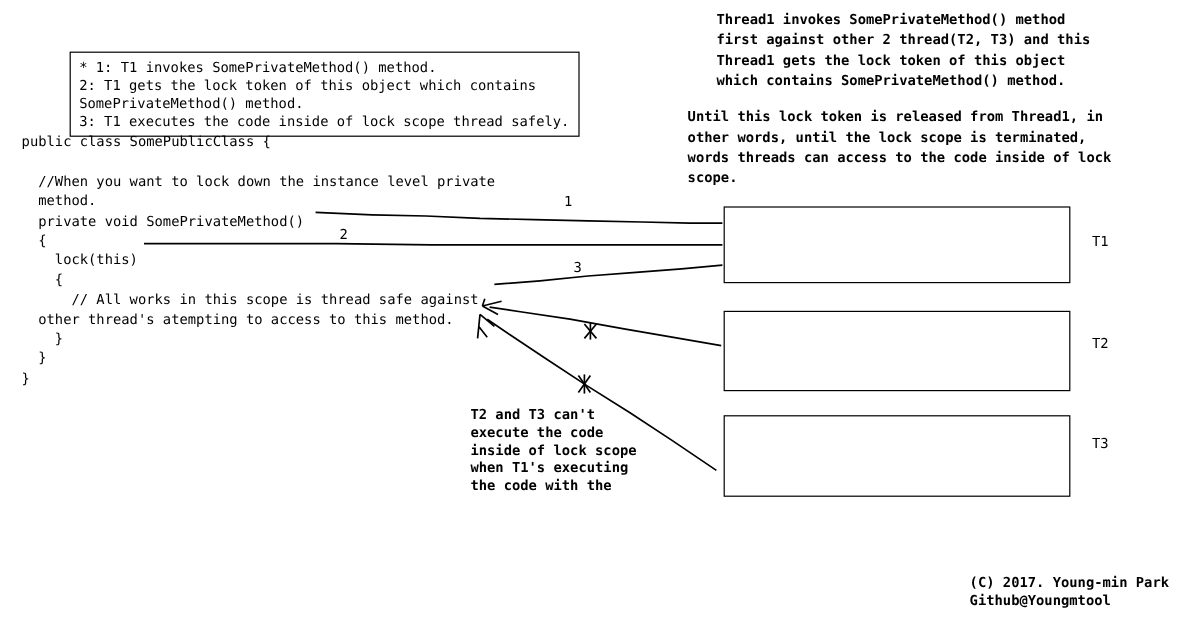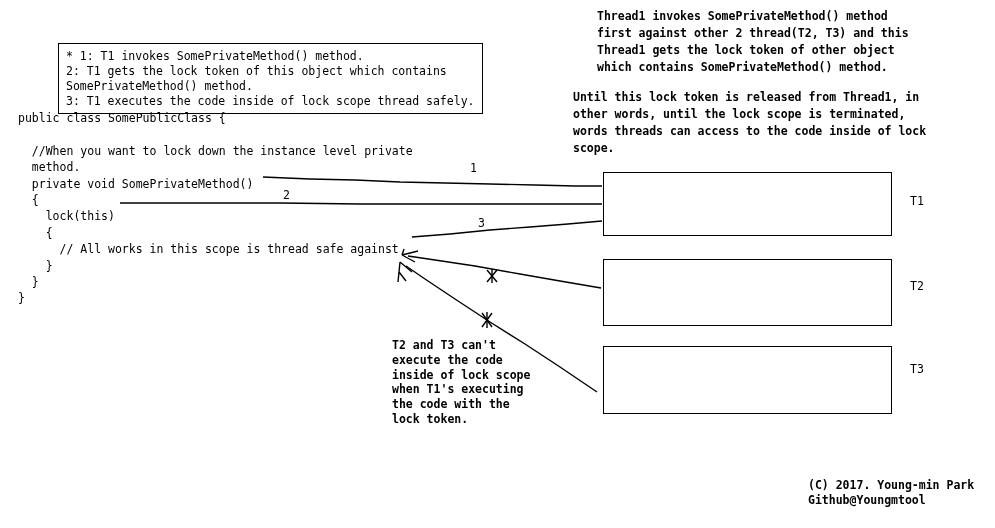--- a/index.html
+++ b/index.html
@@ -146,46 +146,46 @@
 <div class="abs" id="code-block">
   <div class="code-line">public class SomePublicClass {</div>
   <div class="code-line"></div>
   <div class="code-line">  //When you want to lock down the instance level private</div>
   <div class="code-line">  method.</div>
   <div class="code-line">  private void SomePrivateMethod()</div>
   <div class="code-line">  {</div>
   <div class="code-line">    lock(this)</div>
   <div class="code-line">    {</div>
   <div class="code-line">      // All works in this scope is thread safe against</div>
+  <div class="code-line">  other thread's atempting to access to this method.</div>
   <div class="code-line">    }</div>
   <div class="code-line">  }</div>
   <div class="code-line">}</div>
 </div>
 
 <div class="abs" id="para-top">
   <div class="para-line">Thread1 invokes SomePrivateMethod() method</div>
   <div class="para-line">first against other 2 thread(T2, T3) and this</div>
-  <div class="para-line">Thread1 gets the lock token of other object</div>
+  <div class="para-line">Thread1 gets the lock token of this object</div>
   <div class="para-line">which contains SomePrivateMethod() method.</div>
 </div>
 
 <div class="abs" id="para-until">
   <div class="para-line">Until this lock token is released from Thread1, in</div>
   <div class="para-line">other words, until the lock scope is terminated,</div>
   <div class="para-line">words threads can access to the code inside of lock</div>
   <div class="para-line">scope.</div>
 </div>
 
 <div class="abs" id="blocked-note">
   <div class="para-line">T2 and T3 can't</div>
   <div class="para-line">execute the code</div>
   <div class="para-line">inside of lock scope</div>
   <div class="para-line">when T1's executing</div>
   <div class="para-line">the code with the</div>
-  <div class="para-line">lock token.</div>
 </div>
 
 <div class="abs thread-box" id="thread-box-t1"></div>
 <div class="abs thread-box" id="thread-box-t2"></div>
 <div class="abs thread-box" id="thread-box-t3"></div>
 
 <div class="abs thread-label" id="thread-label-t1">T1</div>
 <div class="abs thread-label" id="thread-label-t2">T2</div>
 <div class="abs thread-label" id="thread-label-t3">T3</div>
 

